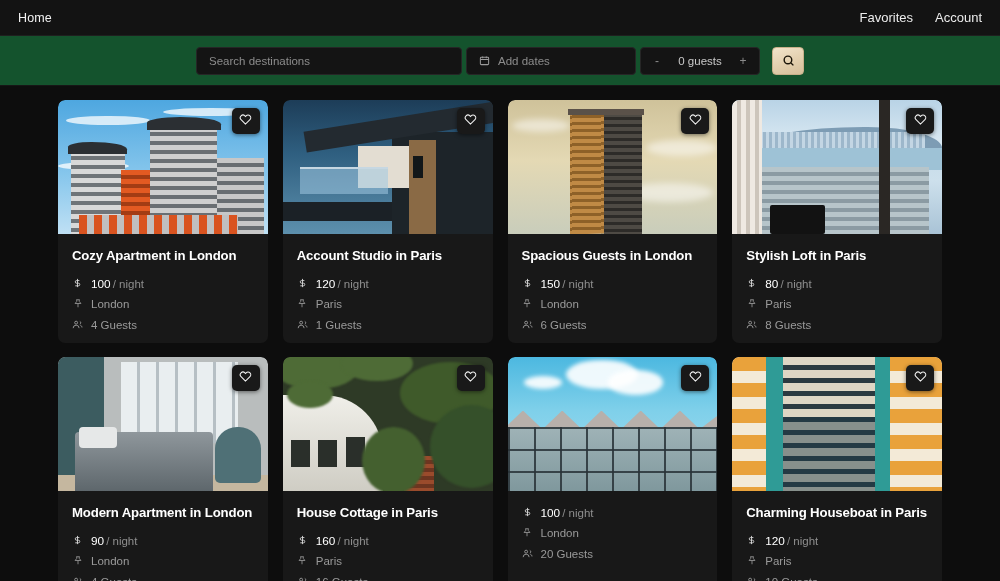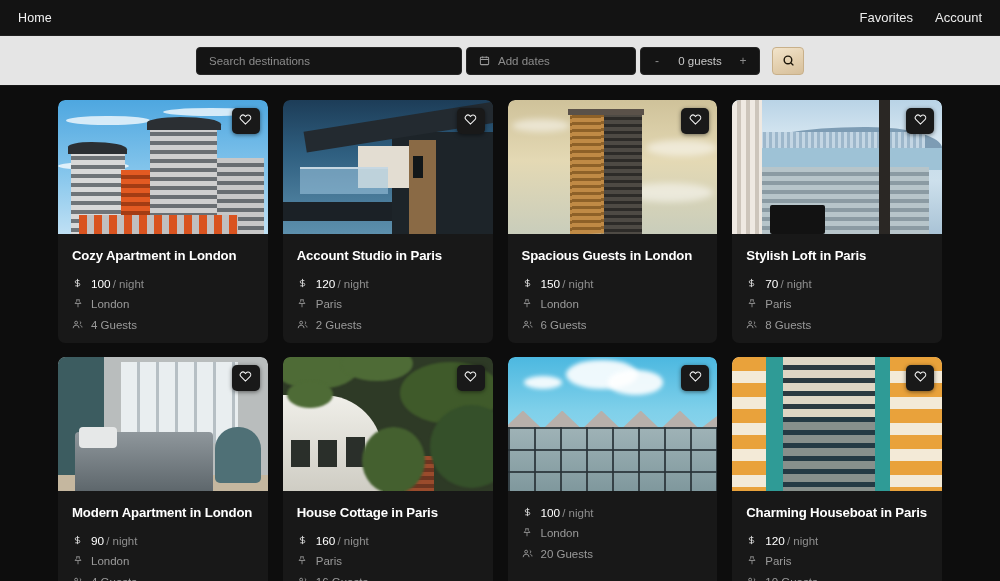--- a/index.html
+++ b/index.html
@@ -22,21 +22,21 @@
     color: #f2f2f2; font-size: 12.5px; letter-spacing: .1px;
     cursor: pointer;
   }
   .nav-right { margin-left: auto; display: flex; gap: 22px; }
   .nav-right span { color: #ececec; font-size: 13px; cursor: pointer; }
 
   
   .searchbar-wrap {
     height: 50px;
     display: flex; align-items: center; justify-content: center;
-    background: #e5e5e5;
+    background: #14532d;
     border-bottom: 1px solid #161616;
   }
   .searchbar { display: flex; align-items: center; gap: 4px; }
 
   .field {
     height: 28px;
     background: #141414;
     border: 1px solid #262626;
     border-radius: 4px;
     display: flex; align-items: center;
@@ -345,21 +345,21 @@
         </span>
         <span class="meta-txt">Paris</span>
       </div>
       <div class="meta">
         <span class="meta-ico">
           <svg width="11" height="11" viewBox="0 0 24 24" fill="none" stroke="#9a9a9a" stroke-width="2">
               <circle cx="9" cy="8" r="3.2"></circle>
               <path d="M2.5 20a6.5 6.5 0 0 1 13 0M17 5.2a3.2 3.2 0 0 1 0 6M18 13.5c2.4.7 3.8 2.6 3.8 5"></path>
             </svg>
         </span>
-        <span class="meta-txt">2 Guests</span>
+        <span class="meta-txt">1 Guests</span>
       </div>
     </div>
   </div>
 
   <div class="card">
     <div class="card-media">
       <div class="ph p3">
         <div class="cl" style="left:2%;top:14%;width:28%;height:10%"></div>
         <div class="cl" style="left:66%;top:30%;width:34%;height:12%"></div>
         <div class="cl" style="left:56%;top:62%;width:42%;height:14%"></div>
@@ -426,21 +426,21 @@
       </div>
     </div>
     <div class="card-body">
       <div class="card-title">Stylish Loft in Paris</div>
       <div class="meta">
         <span class="meta-ico">
           <svg width="9" height="12" viewBox="0 0 24 24" fill="none" stroke="#d8d8d8" stroke-width="2.4">
               <path d="M12 1v22M17 5.5H9.5a3.5 3.5 0 0 0 0 7h5a3.5 3.5 0 0 1 0 7H6"></path>
             </svg>
         </span>
-        <span><span class="price-amt">70</span><span class="price-unit">/ night</span></span>
+        <span><span class="price-amt">80</span><span class="price-unit">/ night</span></span>
       </div>
       <div class="meta">
         <span class="meta-ico">
           <svg width="10" height="11" viewBox="0 0 24 24" fill="none" stroke="#9a9a9a" stroke-width="2">
               <path d="M8 3h8M9 3v4l-4 5h14l-4-5V3M12 12v9"></path>
             </svg>
         </span>
         <span class="meta-txt">Paris</span>
       </div>
       <div class="meta">

